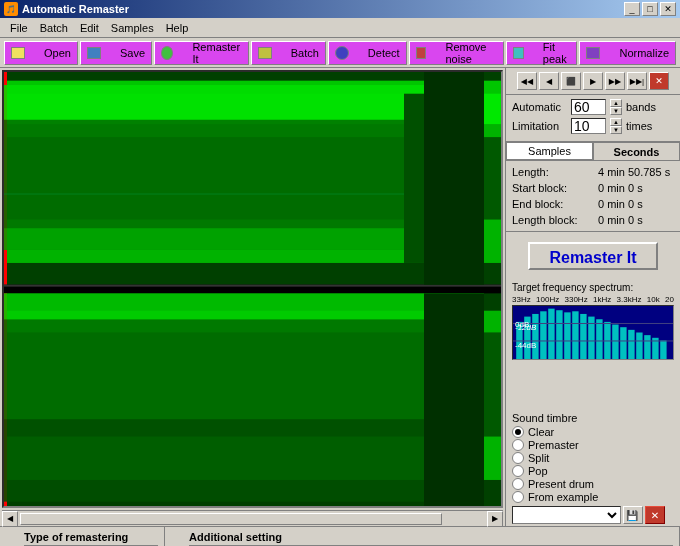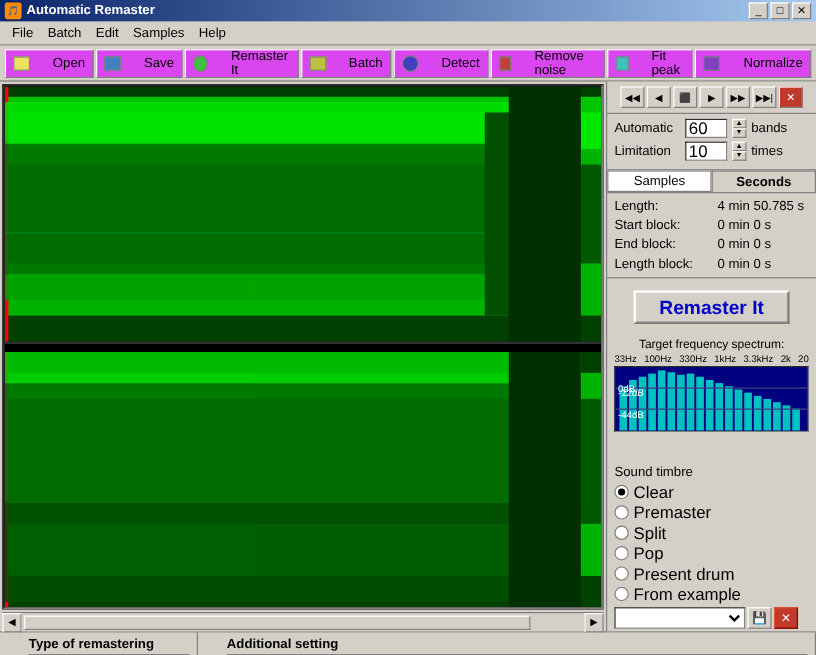--- a/index.html
+++ b/index.html
@@ -53,27 +53,27 @@
     .info-section { padding: 3px 6px; border-bottom: 1px solid #808080; }
     .info-row { display: flex; align-items: center; height: 16px; gap: 16px; }
     .info-label { width: 70px; font-size: 11px; }
     .info-value { font-size: 11px; }
     
     
     .remaster-btn { margin: 6px auto; display: block; width: 130px; height: 28px; background: #d4d0c8; border: 2px solid; border-color: #fff #808080 #808080 #fff; font-size: 16px; font-weight: bold; color: #0000cc; cursor: pointer; text-align: center; line-height: 28px; }
     
     
     .freq-section { padding: 2px 6px; flex: 1; }
-    .freq-label { font-size: 10px; margin-bottom: 2px; text-align: center; }
+    .freq-label { font-size: 10px; margin-bottom: 2px; }
     .freq-display { background: #000080; height: 60px; border: 1px inset #808080; position: relative; overflow: hidden; }
     .timbre-title { font-size: 11px; margin-bottom: 2px; }
     .radio-row { display: flex; align-items: center; gap: 4px; margin-bottom: 1px; }
     .radio-dot { width: 12px; height: 12px; border-radius: 50%; border: 1px solid #808080; background: #fff; display: flex; align-items: center; justify-content: center; }
     .radio-dot.selected::after { content: ''; width: 6px; height: 6px; border-radius: 50%; background: #000; }
-    .radio-label { font-size: 14px; }
+    .radio-label { font-size: 11px; }
     
     
     .bottom-section { height: 185px; display: flex; border-top: 1px solid #808080; }
     
     
     .type-panel { width: 165px; border-right: 1px solid #808080; padding: 4px 6px; }
     .panel-title { font-size: 11px; font-weight: bold; margin-bottom: 4px; border-bottom: 1px solid #808080; padding-bottom: 2px; margin-left: 18px; }
     
     
     .additional-panel { flex: 1; padding: 4px 6px; border-right: 1px solid #808080; }
@@ -275,21 +275,21 @@
 
     <div class="freq-section">
       <div class="freq-label">Target frequency spectrum:</div>
 
       <div style="display:flex; justify-content:space-between; font-size:8px; margin-bottom:1px;">
         <span>33Hz</span>
         <span>100Hz</span>
         <span>330Hz</span>
         <span>1kHz</span>
         <span>3.3kHz</span>
-        <span>2k</span>
+        <span>10k</span>
         <span>20</span>
       </div>
       <div class="freq-display" style="height:55px; position:relative;">
         
         <svg width="100%" height="100%" xmlns="http://www.w3.org/2000/svg">
           <rect width="100%" height="100%" fill="#000080"></rect>
 
           <rect x="2%" y="30%" width="4%" height="70%" fill="#00c0c0"></rect>
           <rect x="7%" y="20%" width="4%" height="80%" fill="#00c0c0"></rect>
           <rect x="12%" y="15%" width="4%" height="85%" fill="#00c0c0"></rect>

